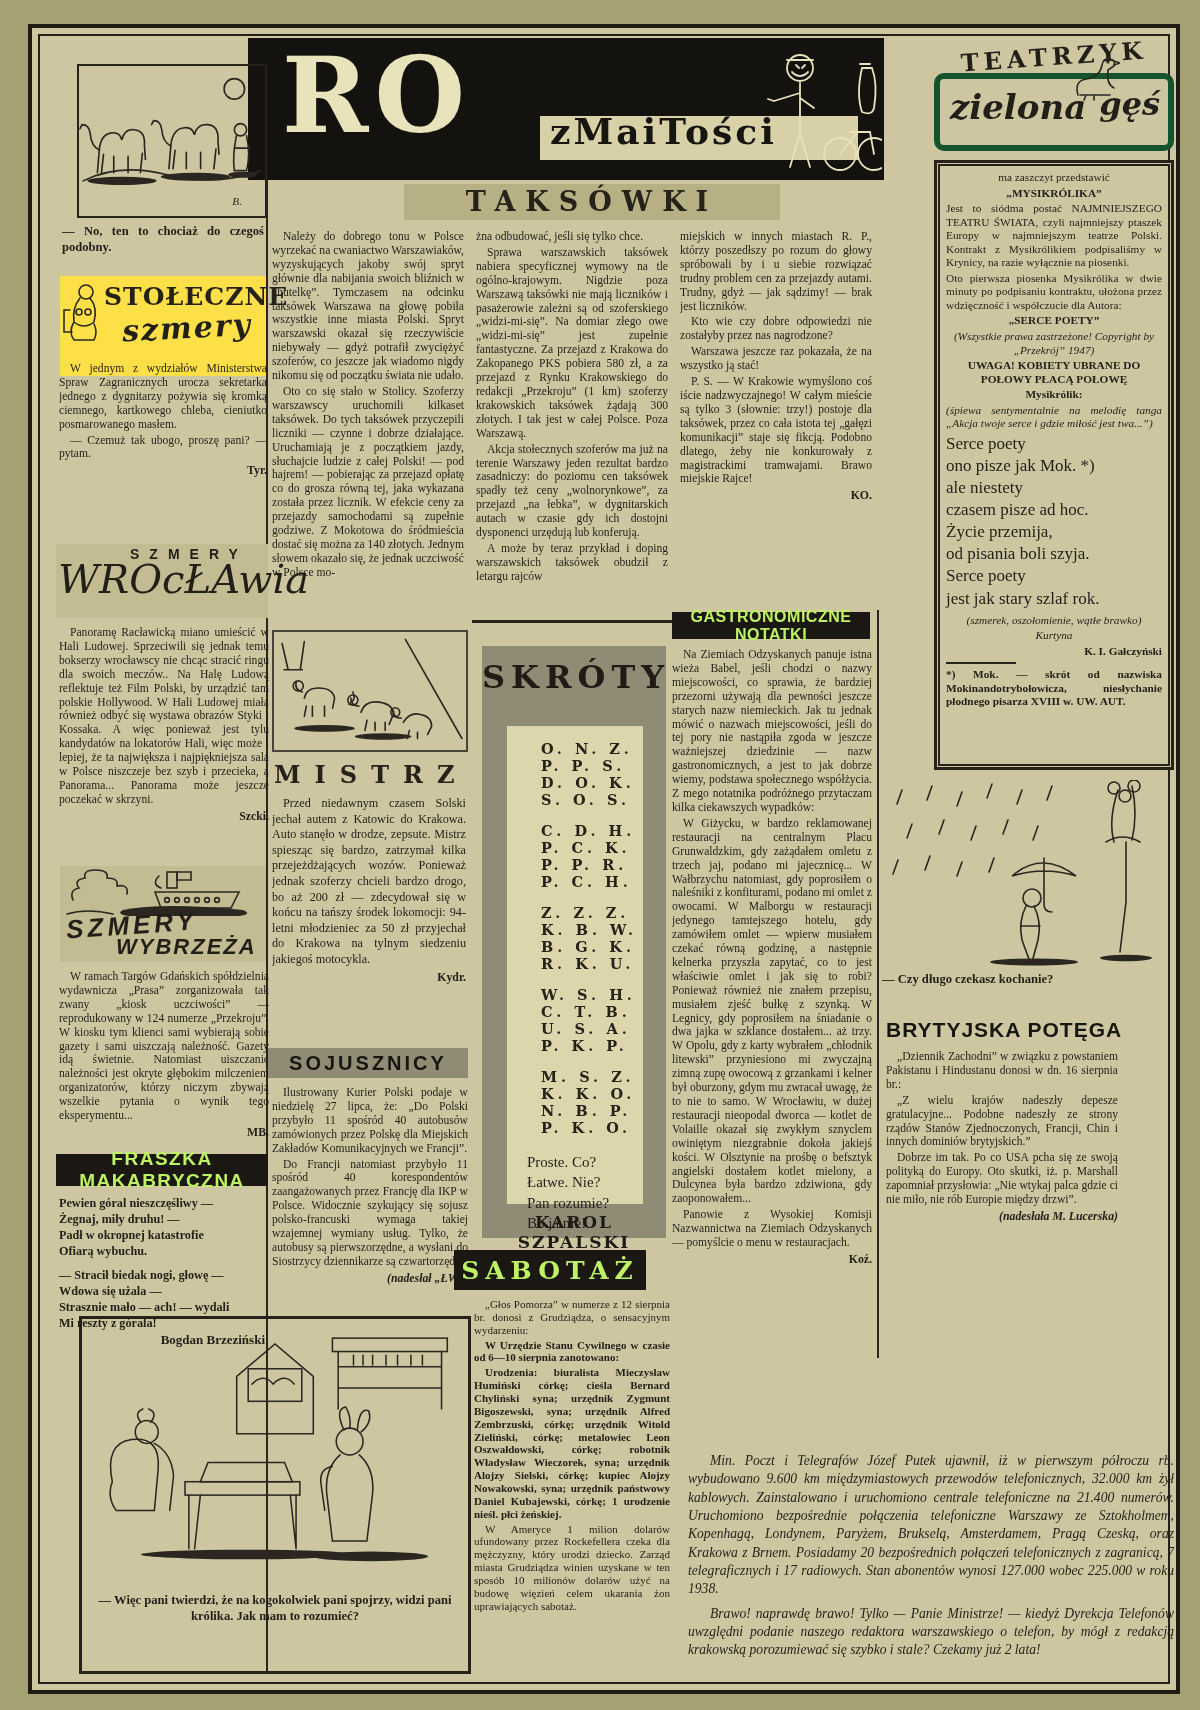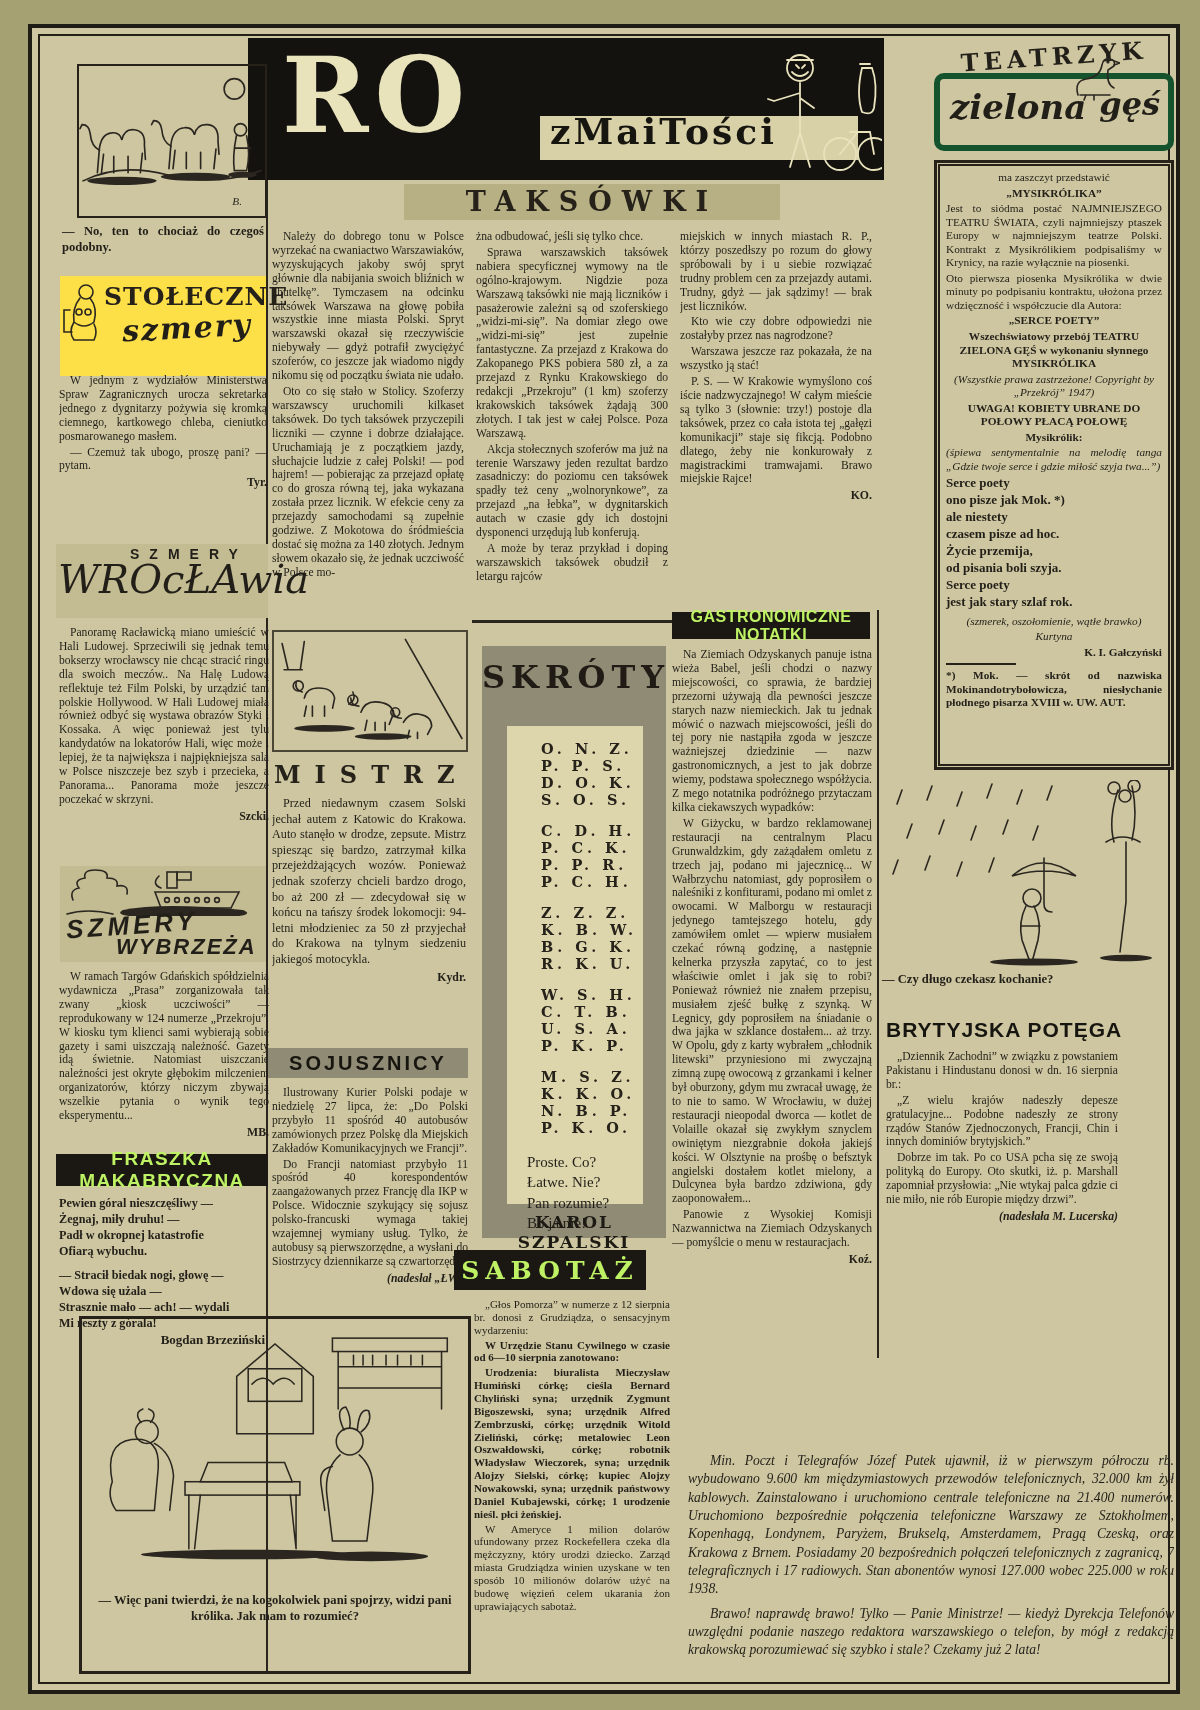--- a/index.html
+++ b/index.html
@@ -23,21 +23,21 @@
   .skf{fill:#2b2720;stroke:none;}
   .wsk{stroke:#e8e2bd;stroke-width:1.8;fill:none;stroke-linecap:round;}
   .vrule{background:#2a261e;width:2px;}
   .hrule{background:#2a261e;height:3px;}
   .poem{font-size:12.2px;line-height:1.3;font-weight:bold;}
   .teat{font-size:11.3px;line-height:1.2;text-align:justify;}
   .teat p{margin:0 0 2px 0;}
   .tc{text-align:center;}
   .ital{font-style:italic;}
   .bold{font-weight:bold;}
-  .songline{font-size:13px;line-height:1.3;font-weight:bold;}
+  .songline{font-size:17px;line-height:1.3;font-weight:normal;}
   .skletters{font-family:"DejaVu Serif",serif;font-size:14.5px;line-height:17px;
              letter-spacing:4px;color:#26221a;font-weight:bold;}
   .ost{font-style:italic;font-size:13.6px;line-height:1.35;text-align:justify;}
   .ost p{margin:0 0 6px 0;text-indent:22px;}
   .hl{background:#9d9766;padding:1px 6px;}
 </style>
 </head>
 <body>
 
 <div class="paper">
@@ -83,21 +83,21 @@
   <div class="ab" style="left:28px;top:248px;width:206px;height:100px;background:#fde047;">
     <svg class="ab" viewBox="0 0 40 66" style="left:2px;top:6px;width:40px;height:66px;">
       <circle class="sk" cx="24" cy="10" r="7"></circle>
       <path class="sk" d="M18,16 q-8,10 -6,24 q10,8 20,0 q4,-14 -4,-24 M12,40 q-6,10 0,18 h20 q4,-8 0,-16 M8,28 h-6 v22 h8"></path>
       <circle class="sk" cx="17" cy="30" r="3"></circle>
         <circle class="sk" cx="26" cy="30" r="3"></circle>
     </svg>
     <div class="ab stitle" style="left:44px;top:6px;font-size:25px;letter-spacing:1px;">STOŁECZNE</div>
     <div class="ab" style="left:62px;top:34px;font-family:'DejaVu Serif',serif;font-style:italic;font-weight:bold;font-size:30px;letter-spacing:2px;transform:rotate(-3deg);">szmery</div>
   </div>
-  <div class="ab txt" style="left:27px;top:346px;width:208px;height:174px;">
+  <div class="ab txt" style="left:27px;top:334px;width:208px;height:174px;">
     <p>W jednym z wydziałów Ministerstwa Spraw Zagranicznych urocza sekretarka jednego z dygnitarzy pożywia się kromką ciemnego, kartkowego chleba, cieniutko posmarowanego masłem.</p>
     <p>— Czemuż tak ubogo, proszę pani? — pytam.</p>
     <div class="sig">Tyr.</div>
   </div>
 
   <div class="ab" style="left:24px;top:516px;width:212px;height:74px;background:#c3bc92;">
     <div class="ab" style="left:74px;top:2px;font-family:'Liberation Sans',sans-serif;font-weight:bold;font-size:14px;letter-spacing:10px;">SZMERY</div>
     <div class="ab" style="left:2px;top:12px;font-family:'DejaVu Serif',serif;font-style:italic;font-size:40px;letter-spacing:0px;">WROcŁAwia</div>
   </div>
   <div class="ab txt" style="left:27px;top:598px;width:210px;height:236px;">
@@ -289,25 +289,24 @@
       </svg>
     </div>
   </div>
   <div class="ab" style="left:902px;top:132px;width:240px;height:610px;border:3px solid #26221a;box-shadow:inset 0 0 0 1px #cdc6a0, inset 0 0 0 3px #26221a;padding:8px 9px;box-sizing:border-box;">
     <div class="teat">
       <p class="tc">ma zaszczyt przedstawić</p>
       <p class="tc bold">„MYSIKRÓLIKA”</p>
       <p>Jest to siódma postać NAJMNIEJSZEGO TEATRU ŚWIATA, czyli najmniejszy ptaszek Europy w najmniejszym teatrze Polski. Kontrakt z Mysikrólikiem podpisaliśmy w Krynicy, na razie wyłącznie na piosenki.</p>
       <p>Oto pierwsza piosenka Mysikrólika w dwie minuty po podpisaniu kontraktu, ułożona przez wdzięczność i współczucie dla Autora:</p>
       <p class="tc bold">„SERCE POETY”</p>
-      <p class="tc bold">Wszechświatowy przebój TEATRU ZIELONA GĘŚ w wykonaniu słynnego MYSIKRÓLIKA</p>
       <p class="tc ital">(Wszystkie prawa zastrzeżone! Copyright by „Przekrój” 1947)</p>
       <p class="tc bold">UWAGA! KOBIETY UBRANE DO POŁOWY PŁACĄ POŁOWĘ</p>
       <p class="tc bold">Mysikrólik:</p>
-      <p class="ital">(śpiewa sentymentalnie na melodię tanga „Gdzie twoje serce i gdzie miłość szyja twa...”)</p>
+      <p class="ital">(śpiewa sentymentalnie na melodię tanga „Akcja twoje serce i gdzie miłość jest twa...”)</p>
       <div class="songline">Serce poety</div>
       <div class="songline">ono pisze jak Mok. *)</div>
       <div class="songline">ale niestety</div>
       <div class="songline">czasem pisze ad hoc.</div>
       <div class="songline">Życie przemija,</div>
       <div class="songline">od pisania boli szyja.</div>
       <div class="songline">Serce poety</div>
       <div class="songline">jest jak stary szlaf rok.</div>
       <p class="tc ital" style="margin-top:4px;">(szmerek, oszołomienie, wątłe brawko)</p>
       <p class="tc ital">Kurtyna</p>

